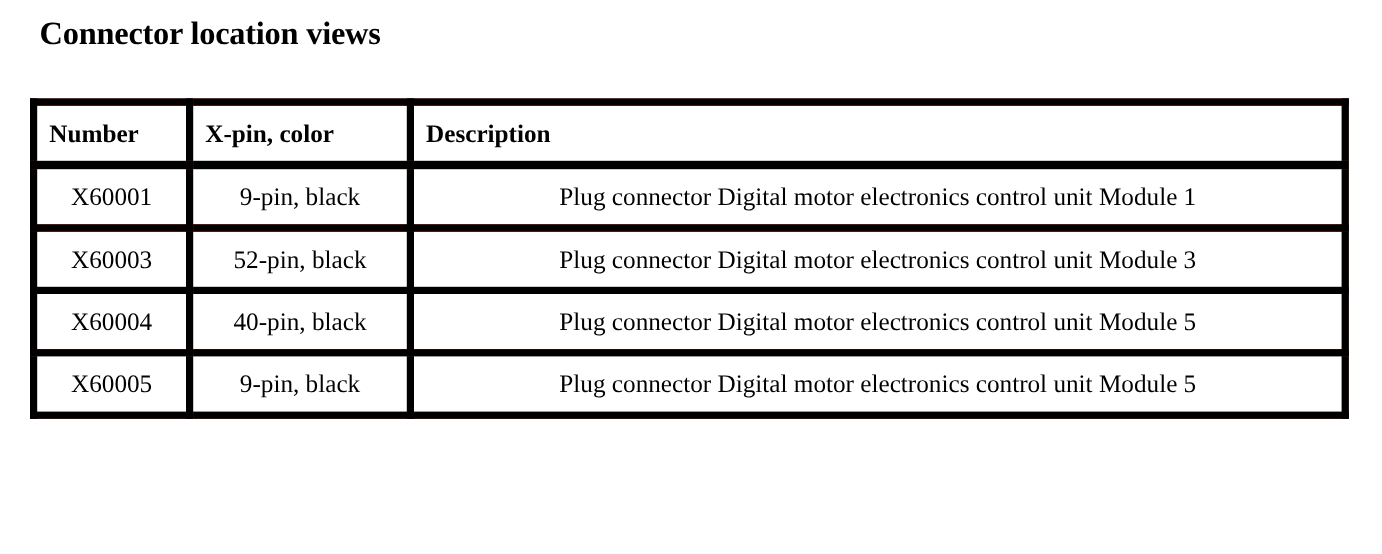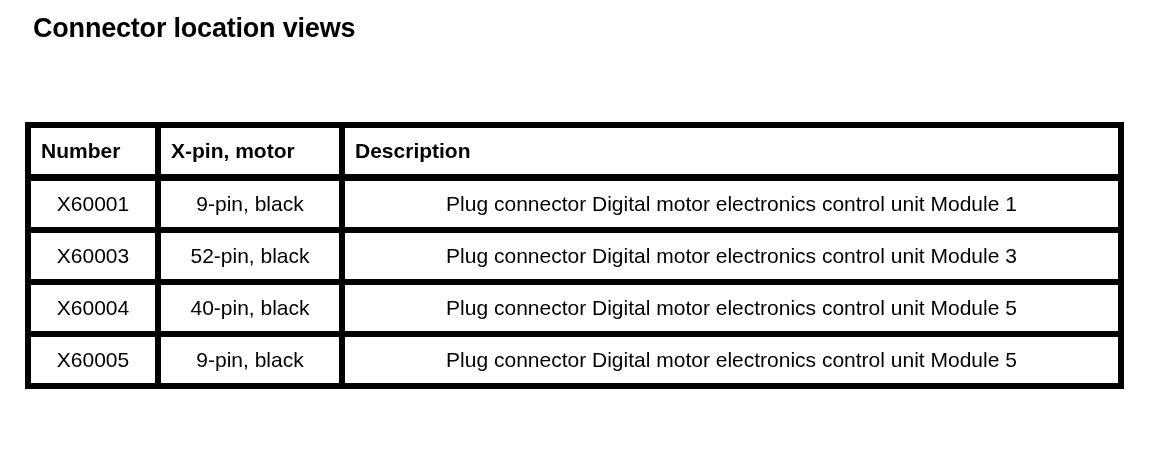--- a/index.html
+++ b/index.html
@@ -14,20 +14,21 @@
     font-family: "Liberation Sans", sans-serif;
     color: #000000;
     overflow: hidden;
   }
 
   .page {
     position: relative;
     width: 1152px;
     height: 462px;
     background: #ffffff;
+    font-family: Liberation Serif, serif;
   }
 
   .page-title {
     position: absolute;
     left: 33px;
     top: 11px;
     font-size: 27px;
     font-weight: bold;
     letter-spacing: -0.2px;
     color: #000000;
@@ -40,21 +41,20 @@
     left: 25px;
     top: 82px;
     width: 1093px;
   }
 
   table.conn-table {
     border-collapse: collapse;
     table-layout: fixed;
     width: 1093px;
     background: #c2410c;
-    margin-top: 40px;
   }
 
   table.conn-table col.c-number  { width: 130px; }
   table.conn-table col.c-xpin    { width: 184px; }
   table.conn-table col.c-desc    { width: 779px; }
 
   table.conn-table th,
   table.conn-table td {
     border: 6px solid #000000;
     background: #ffffff;
@@ -98,21 +98,21 @@
   <div class="table-wrap">
     <table class="conn-table">
       <colgroup>
         <col class="c-number">
         <col class="c-xpin">
         <col class="c-desc">
       </colgroup>
       <thead>
         <tr>
           <th class="h-number">Number</th>
-          <th class="h-xpin">X-pin, motor</th>
+          <th class="h-xpin">X-pin, color</th>
           <th class="h-desc">Description</th>
         </tr>
       </thead>
       <tbody>
         <tr>
           <td class="cell-number">X60001</td>
           <td class="cell-xpin">9-pin, black</td>
           <td class="cell-desc">Plug connector Digital motor electronics control unit Module 1</td>
         </tr>
         <tr>

